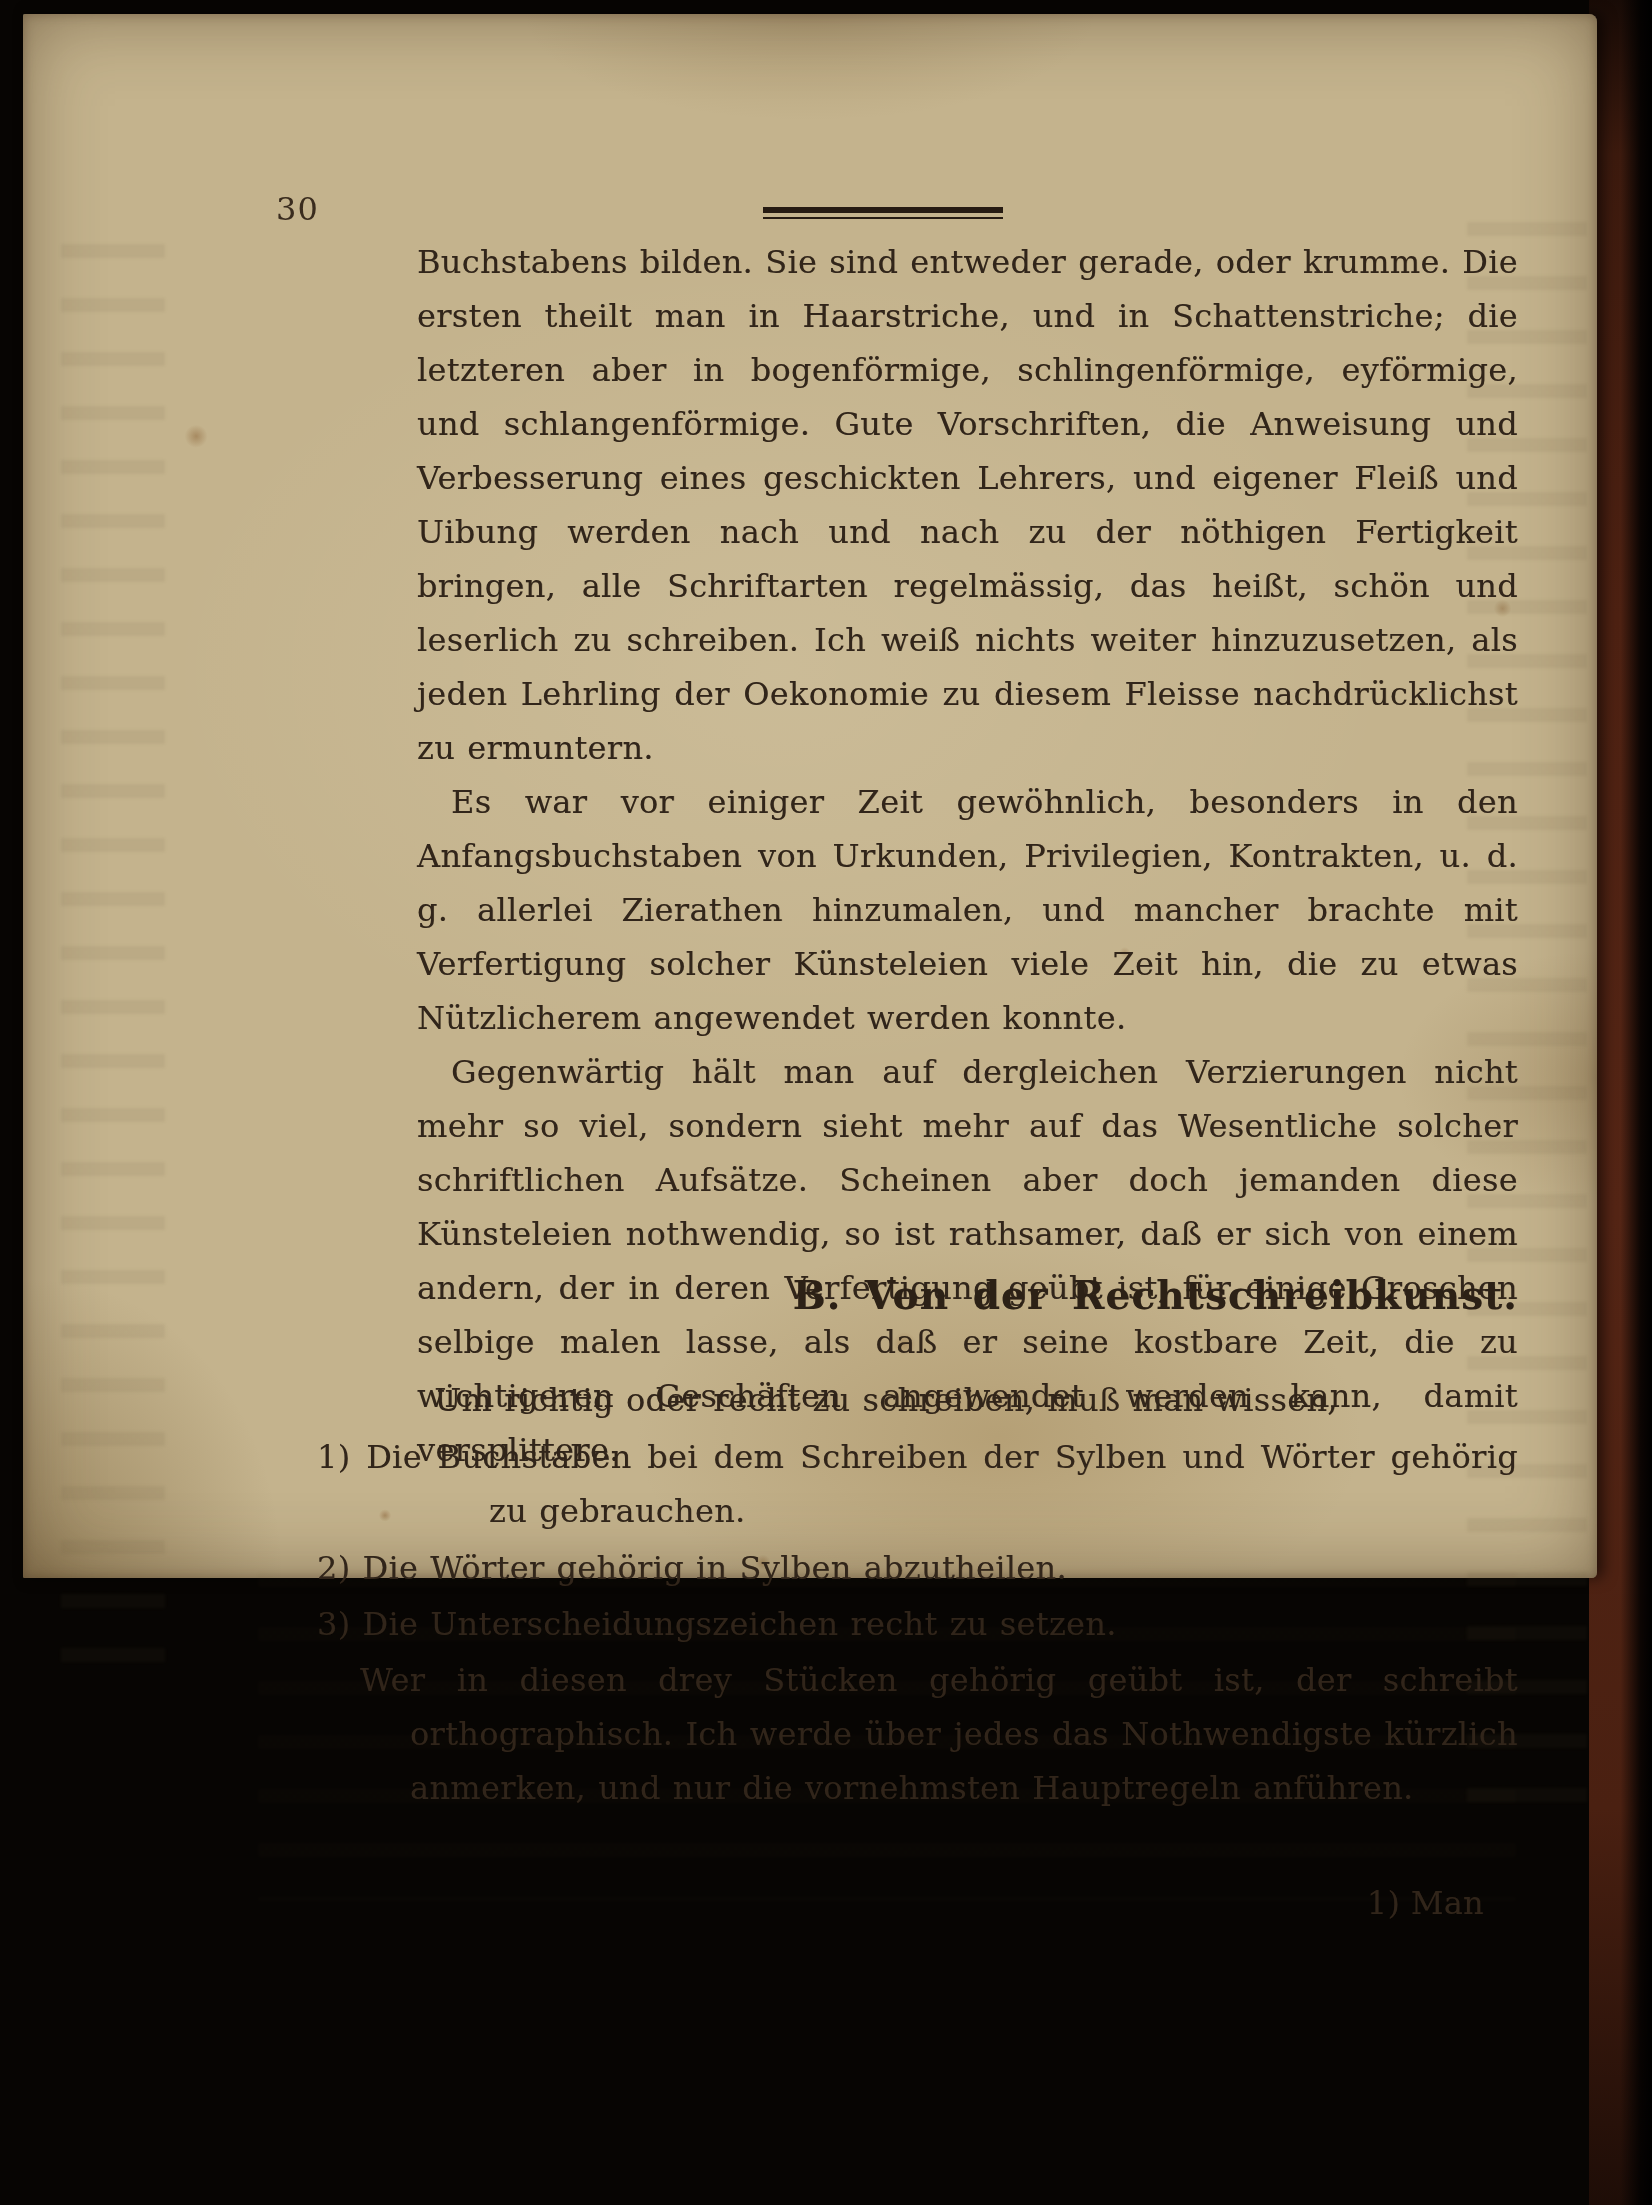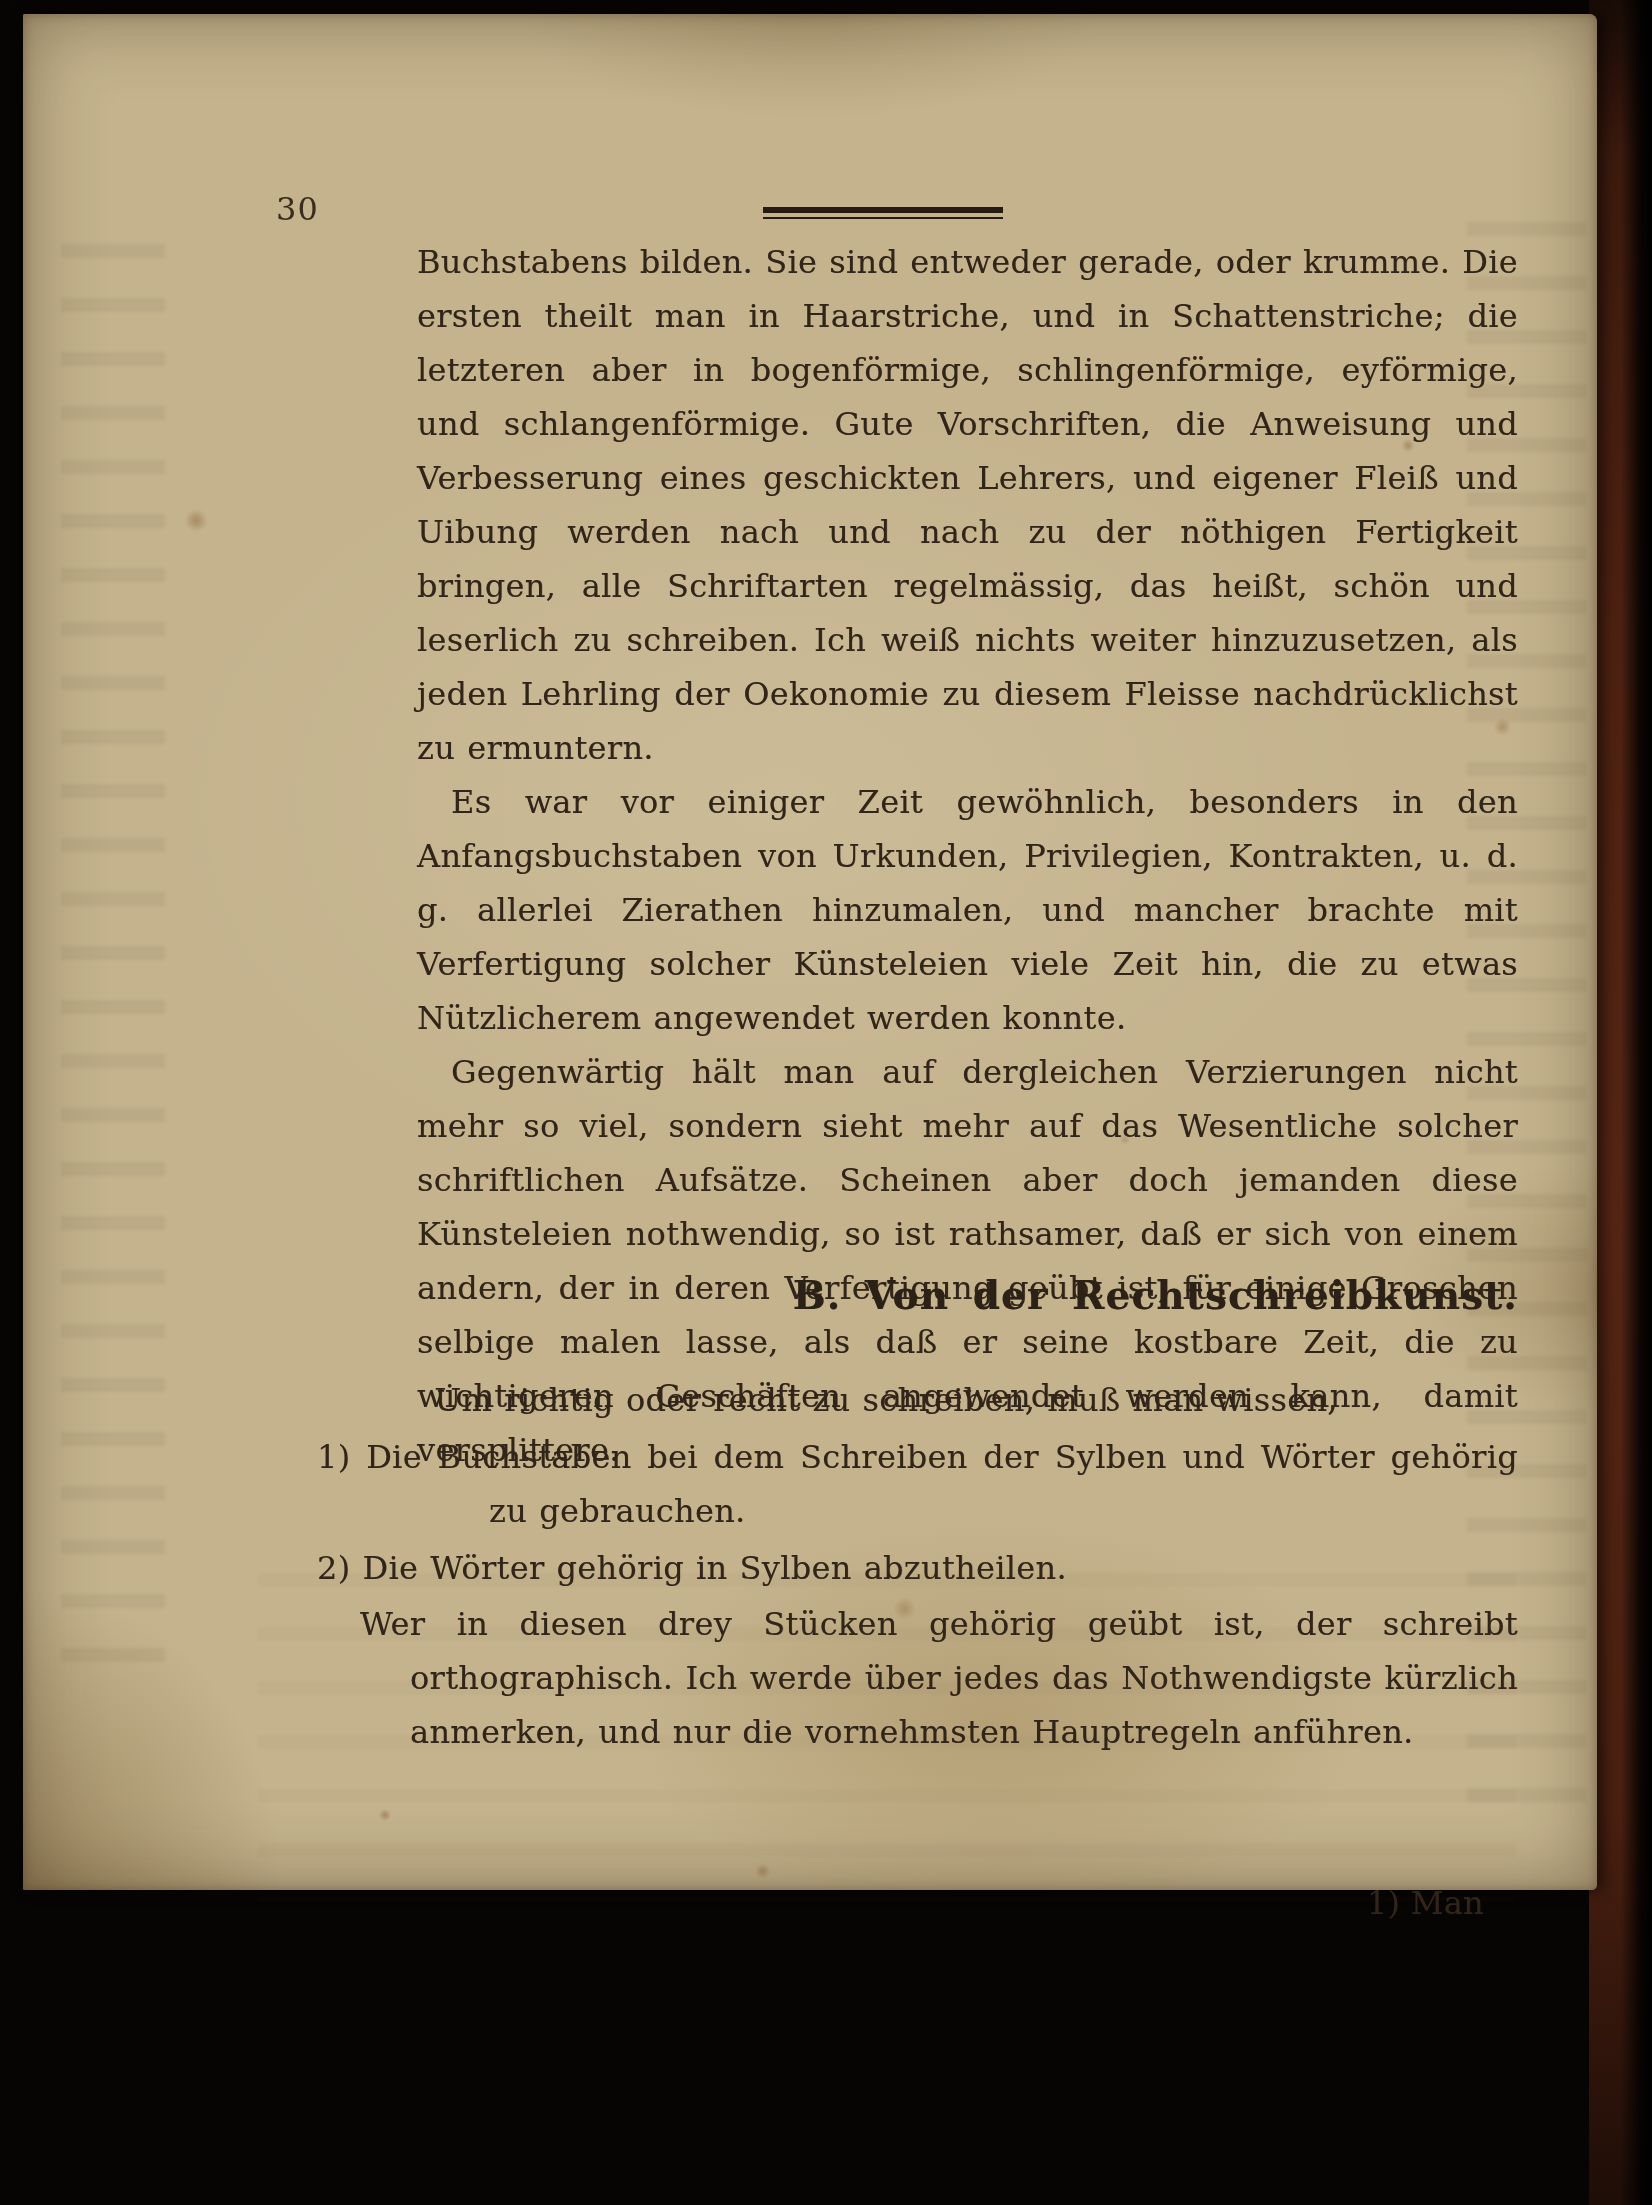--- a/index.html
+++ b/index.html
@@ -24,21 +24,21 @@
       linear-gradient(to bottom, #180b06 0%, #3c1a0e 7%, #4d2112 28%, #542515 55%, #4a2011 82%, #1e0d07 100%);
     z-index: 1;
   }
 
   
   .page {
     position: absolute;
     left: 23px;
     top: 14.2px;
     width: 1574px;
-    height: 1876px;
+    height: 1564px;
     z-index: 2;
     border-radius: 1.6px 7.7px 5.5px 1.6px;
     background-color: #c4b38d;
     background-image:
       radial-gradient(ellipse 821px 547px at 48% 42%, rgba(255,248,225,0.12), transparent 75%),
       radial-gradient(ellipse 520px 284px at 62% 91%, rgba(146,115,64,0.30), transparent 70%),
       radial-gradient(ellipse 339px 416px at 1% 100%, rgba(108,84,44,0.45), transparent 72%),
       radial-gradient(ellipse 284px 181px at 100% 68%, rgba(120,92,50,0.25), transparent 70%),
       radial-gradient(ellipse 383px 142px at 50% 0%, rgba(120,95,55,0.22), transparent 75%),
       radial-gradient(circle 16.4px at 11% 27%, rgba(124,78,32,0.40), transparent 70%),
@@ -175,20 +175,21 @@
     <p class="indent">Gegenwärtig hält man auf dergleichen Verzierungen nicht mehr so viel, sondern sieht mehr auf das Wesentliche solcher schriftlichen Aufsätze. Scheinen aber doch jemanden diese Künsteleien nothwendig, so ist rathsamer, daß er sich von einem andern, der in deren Verfertigung geübt ist, für einige Groschen selbige malen lasse, als daß er seine kostbare Zeit, die zu wichtigeren Geschäften angewendet werden kann, damit versplittere.</p>
   </div>
 
   <div class="lower">
     <h2 class="section-heading">B. Von der Rechtschreibkunst.</h2>
 
     <p class="intro-line">Um richtig oder recht zu schreiben, muß man wissen,</p>
 
     <p class="ordered-item">1) Die Buchstaben bei dem Schreiben der Sylben und Wörter gehörig zu gebrauchen.</p>
     <p class="ordered-item">2) Die Wörter gehörig in Sylben abzutheilen.</p>
+    <p class="ordered-item">3) Die Unterscheidungszeichen recht zu setzen.</p>
 
     <p class="closing">Wer in diesen drey Stücken gehörig geübt ist, der schreibt orthographisch. Ich werde über jedes das Nothwendigste kürzlich anmerken, und nur die vornehmsten Hauptregeln anführen.</p>
   </div>
 
   <div class="catchword">1) Man</div>
 
 </div>
 
 
 </body></html>

